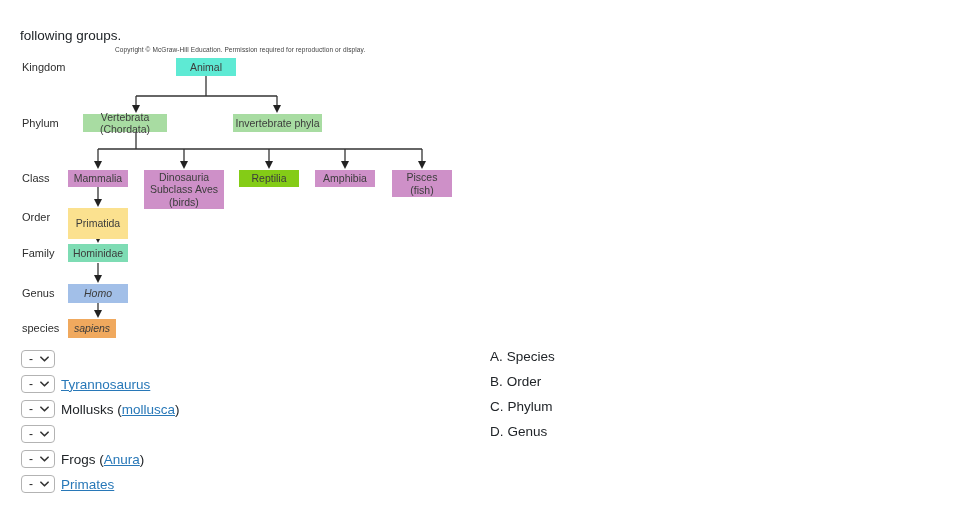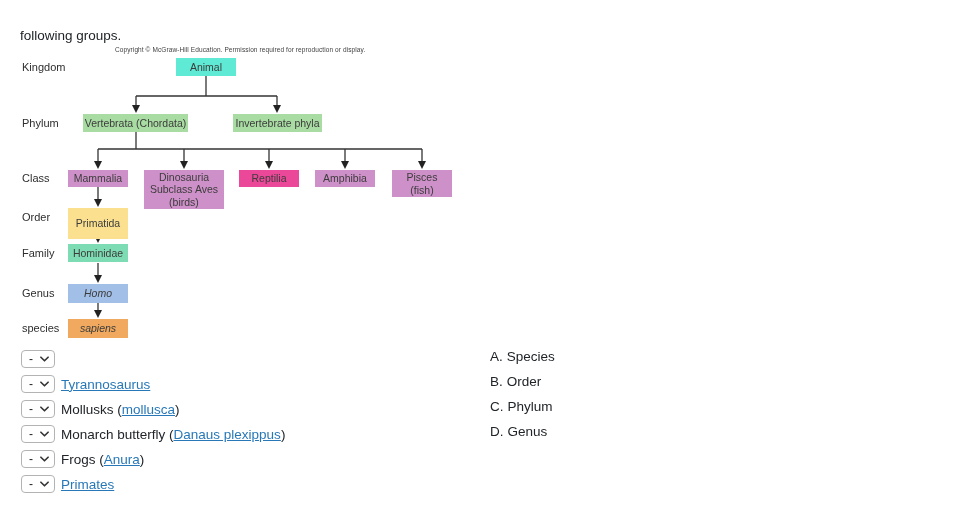--- a/index.html
+++ b/index.html
@@ -85,54 +85,54 @@
         <line x1="98" y1="263" x2="98" y2="276"></line>
           <polygon points="94,275 102,275 98,283" stroke="none"></polygon>
         <line x1="98" y1="303" x2="98" y2="311"></line>
           <polygon points="94,310 102,310 98,318" stroke="none"></polygon>
       </g>
     </svg>
 
     <div class="node" style="left: 176px; top: 58px; width: 60px; height: 18px; background: #5eead4;">
         <span class="nline">Animal</span>
       </div>
-    <div class="node" style="left: 83px; top: 114px; width: 105px; height: 18px; background: rgb(168, 220, 162);">
+    <div class="node" style="left: 83px; top: 114px; width: 84px; height: 18px; background: rgb(168, 220, 162);">
         <span class="nline">Vertebrata (Chordata)</span>
       </div>
     <div class="node" style="left: 233px; top: 114px; width: 89px; height: 18px; background: rgb(168, 220, 162);">
         <span class="nline">Invertebrate phyla</span>
       </div>
     <div class="node" style="left: 68px; top: 170px; width: 60px; height: 17px; background: rgb(206, 144, 200);">
         <span class="nline">Mammalia</span>
       </div>
     <div class="node" style="left: 144px; top: 170px; width: 80px; height: 39px; background: rgb(206, 144, 200);">
       <span class="nline">Dinosauria</span>
       <span class="nline">Subclass Aves</span>
       <span class="nline">(birds)</span>
     </div>
-    <div class="node" style="left: 239px; top: 170px; width: 60px; height: 17px; background: #ec4899;">
+    <div class="node" style="left: 239px; top: 170px; width: 60px; height: 17px; background: #84cc16;">
         <span class="nline">Reptilia</span>
       </div>
     <div class="node" style="left: 315px; top: 170px; width: 60px; height: 17px; background: rgb(206, 144, 200);">
         <span class="nline">Amphibia</span>
       </div>
     <div class="node" style="left: 392px; top: 170px; width: 60px; height: 27px; background: rgb(206, 144, 200);">
       <span class="nline">Pisces</span>
       <span class="nline">(fish)</span>
     </div>
     <div class="node" style="left: 68px; top: 208px; width: 60px; height: 31px; background: rgb(251, 225, 143);">
         <span class="nline">Primatida</span>
       </div>
     <div class="node" style="left: 68px; top: 244px; width: 60px; height: 18px; background: rgb(126, 220, 180);">
         <span class="nline">Hominidae</span>
       </div>
     <div class="node italic" style="left: 68px; top: 284px; width: 60px; height: 19px; background: rgb(162, 191, 232);">
         <span class="nline">Homo</span>
       </div>
-    <div class="node italic" style="left: 68px; top: 319px; width: 60px; height: 19px; background: rgb(240, 169, 94);">
+    <div class="node italic" style="left: 68px; top: 319px; width: 48px; height: 19px; background: rgb(240, 169, 94);">
         <span class="nline">sapiens</span>
       </div>
   </div>
 
   <div class="qrow" style="top:349px">
     <div class="select">
       <span class="sel-val">-</span>
       <svg class="chev" viewBox="0 0 10 6">
           <path d="M1 1l4 4 4-4" fill="none" stroke="#333" stroke-width="1.8" stroke-linecap="round" stroke-linejoin="round"></path>
         </svg>
@@ -159,21 +159,20 @@
     <div class="qtext"><span>Mollusks (</span><a class="link" href="#">mollusca</a><span>)</span></div>
   </div>
 
   <div class="qrow" style="top:424px">
     <div class="select">
       <span class="sel-val">-</span>
       <svg class="chev" viewBox="0 0 10 6">
           <path d="M1 1l4 4 4-4" fill="none" stroke="#333" stroke-width="1.8" stroke-linecap="round" stroke-linejoin="round"></path>
         </svg>
     </div>
-    <div class="qtext"><span>Monarch butterfly (</span><a class="link" href="#">Danaus plexippus</a><span>)</span></div>
   </div>
 
   <div class="qrow" style="top:449px">
     <div class="select">
       <span class="sel-val">-</span>
       <svg class="chev" viewBox="0 0 10 6">
           <path d="M1 1l4 4 4-4" fill="none" stroke="#333" stroke-width="1.8" stroke-linecap="round" stroke-linejoin="round"></path>
         </svg>
     </div>
     <div class="qtext"><span>Frogs (</span><a class="link" href="#">Anura</a><span>)</span></div>

